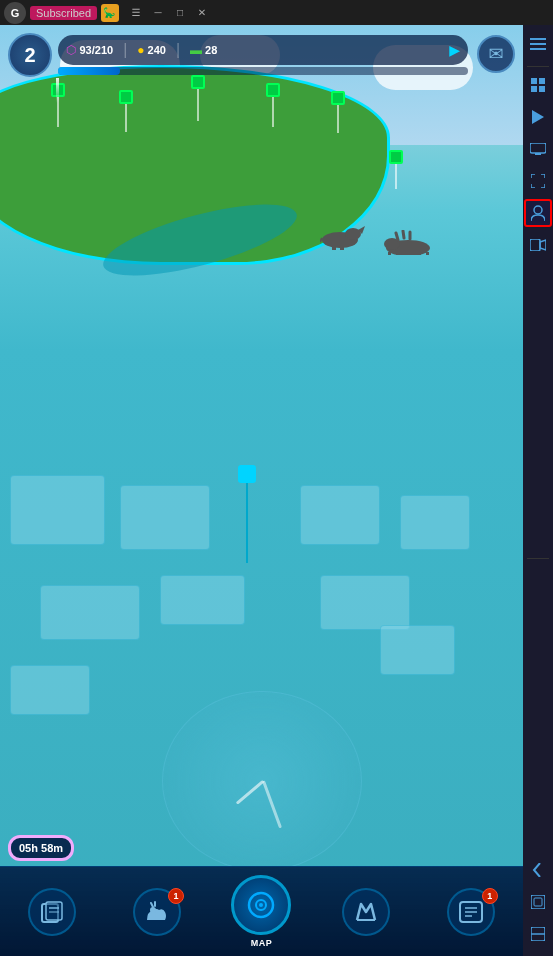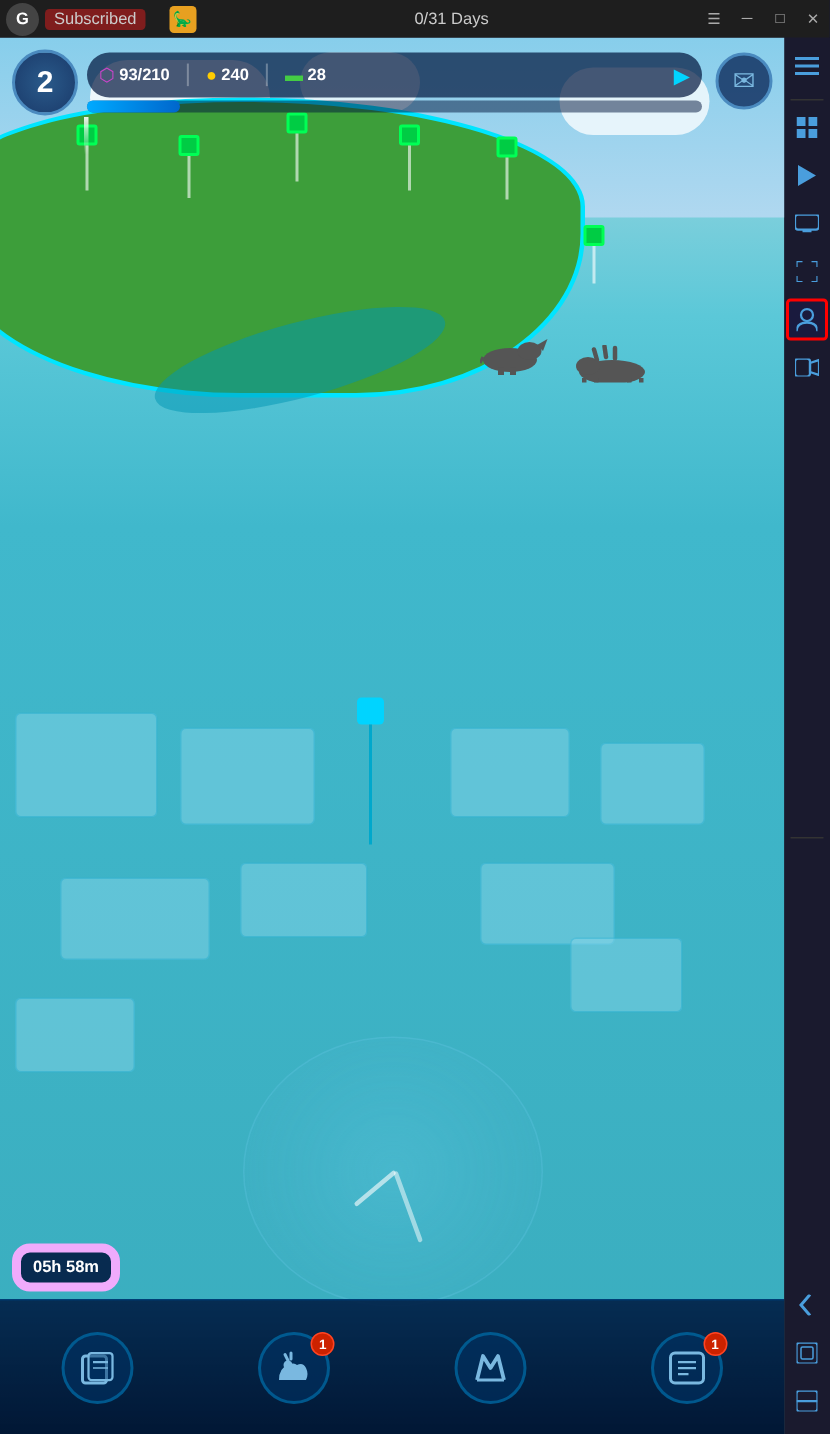--- a/index.html
+++ b/index.html
@@ -25,26 +25,26 @@
     }
     #titlebar .logo-g {
       width: 22px; height: 22px;
       background: #444;
       border-radius: 50%;
       margin: 0 4px;
       display: flex; align-items: center; justify-content: center;
       color: #fff; font-size: 11px; font-weight: bold;
     }
     #titlebar .subscribed-badge {
-      background: #7f1d1d;
+      background: #be185d;
       color: #ccc;
       font-size: 11px;
       padding: 1px 6px;
       border-radius: 3px;
-      margin-right: 16px;
+      margin-right: 4px;
     }
     #titlebar .dino-icon {
       width: 18px; height: 18px;
       background: #e8a020;
       border-radius: 3px;
       display: flex; align-items: center; justify-content: center;
       font-size: 10px;
       margin-right: 6px;
     }
     #titlebar .days-text {
@@ -379,36 +379,35 @@
       display: flex; align-items: center; justify-content: center;
       font-weight: bold;
       border: 1px solid #ff4422;
     }
 
     
     .timer-badge {
       position: absolute;
       bottom: 95px; left: 8px;
       background: rgba(0,20,60,0.85);
-      border: 6px solid #f0abfc;
+      border: 3px solid #f0abfc;
       border-radius: 12px;
       padding: 4px 8px;
       color: #fff;
       font-size: 11px;
       font-weight: bold;
     }
   </style>
 </head>
 <body>
 
 <div id="titlebar">
   <div class="logo-g">G</div>
   <span class="subscribed-badge">Subscribed</span>
   <div class="dino-icon">🦕</div>
-  <span class="days-text">0/31 Days</span>
   <div class="win-controls">
     <div class="win-btn">☰</div>
     <div class="win-btn">─</div>
     <div class="win-btn">□</div>
     <div class="win-btn close">✕</div>
   </div>
 </div>
 
 <div id="sidebar">
   <div class="sidebar-btn">
@@ -603,20 +602,30 @@
     <div class="nav-btn">
       <div class="nav-icon-wrap">
         <svg width="28" height="24" viewBox="0 0 28 24">
           <path d="M4,20 Q4,12 10,10 Q14,8 16,10 Q20,8 22,12 Q24,16 22,20 L6,20 Z" fill="#7ab8e0"></path>
           <circle cx="10" cy="10" r="3" fill="#7ab8e0"></circle>
           <path d="M10,7 L8,3 M12,6 L12,2" stroke="#7ab8e0" stroke-width="2" stroke-linecap="round"></path>
         </svg>
       </div>
       <div class="nav-badge">1</div>
     </div>
+    <div class="nav-btn nav-center">
+      <div class="nav-icon-wrap">
+        <svg width="30" height="30" viewBox="0 0 30 30">
+          <circle cx="15" cy="15" r="12" fill="none" stroke="#00aaff" stroke-width="2.5"></circle>
+          <circle cx="15" cy="15" r="5" fill="none" stroke="#00aaff" stroke-width="2"></circle>
+          <circle cx="15" cy="15" r="2" fill="#00aaff"></circle>
+        </svg>
+      </div>
+      <div class="nav-label">MAP</div>
+    </div>
     <div class="nav-btn">
       <div class="nav-icon-wrap">
         <svg width="26" height="24" viewBox="0 0 26 24">
           <path d="M4,20 L8,4 L13,12 L18,4 L22,20" fill="none" stroke="#7ab8e0" stroke-width="2.5" stroke-linejoin="round"></path>
           <line x1="4" y1="20" x2="22" y2="20" stroke="#7ab8e0" stroke-width="2"></line>
         </svg>
       </div>
     </div>
     <div class="nav-btn">
       <div class="nav-icon-wrap">

